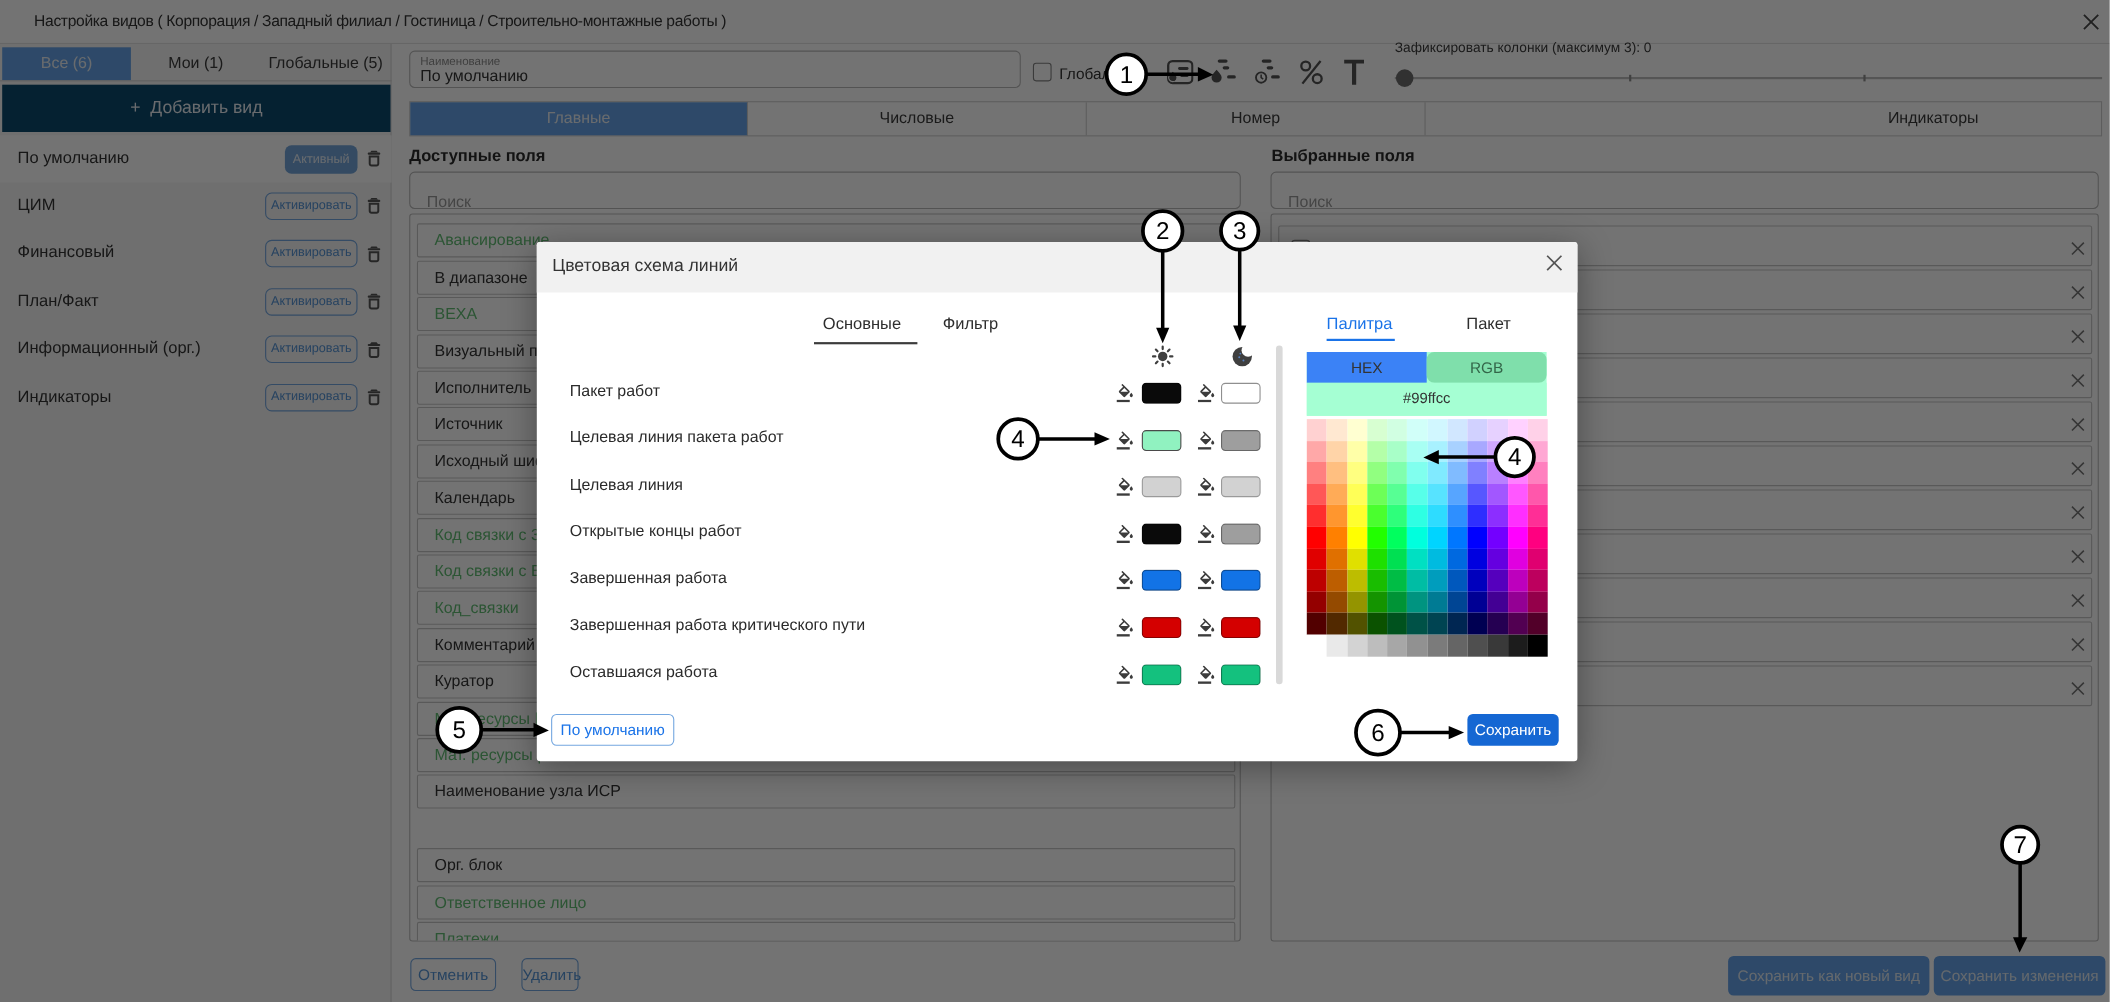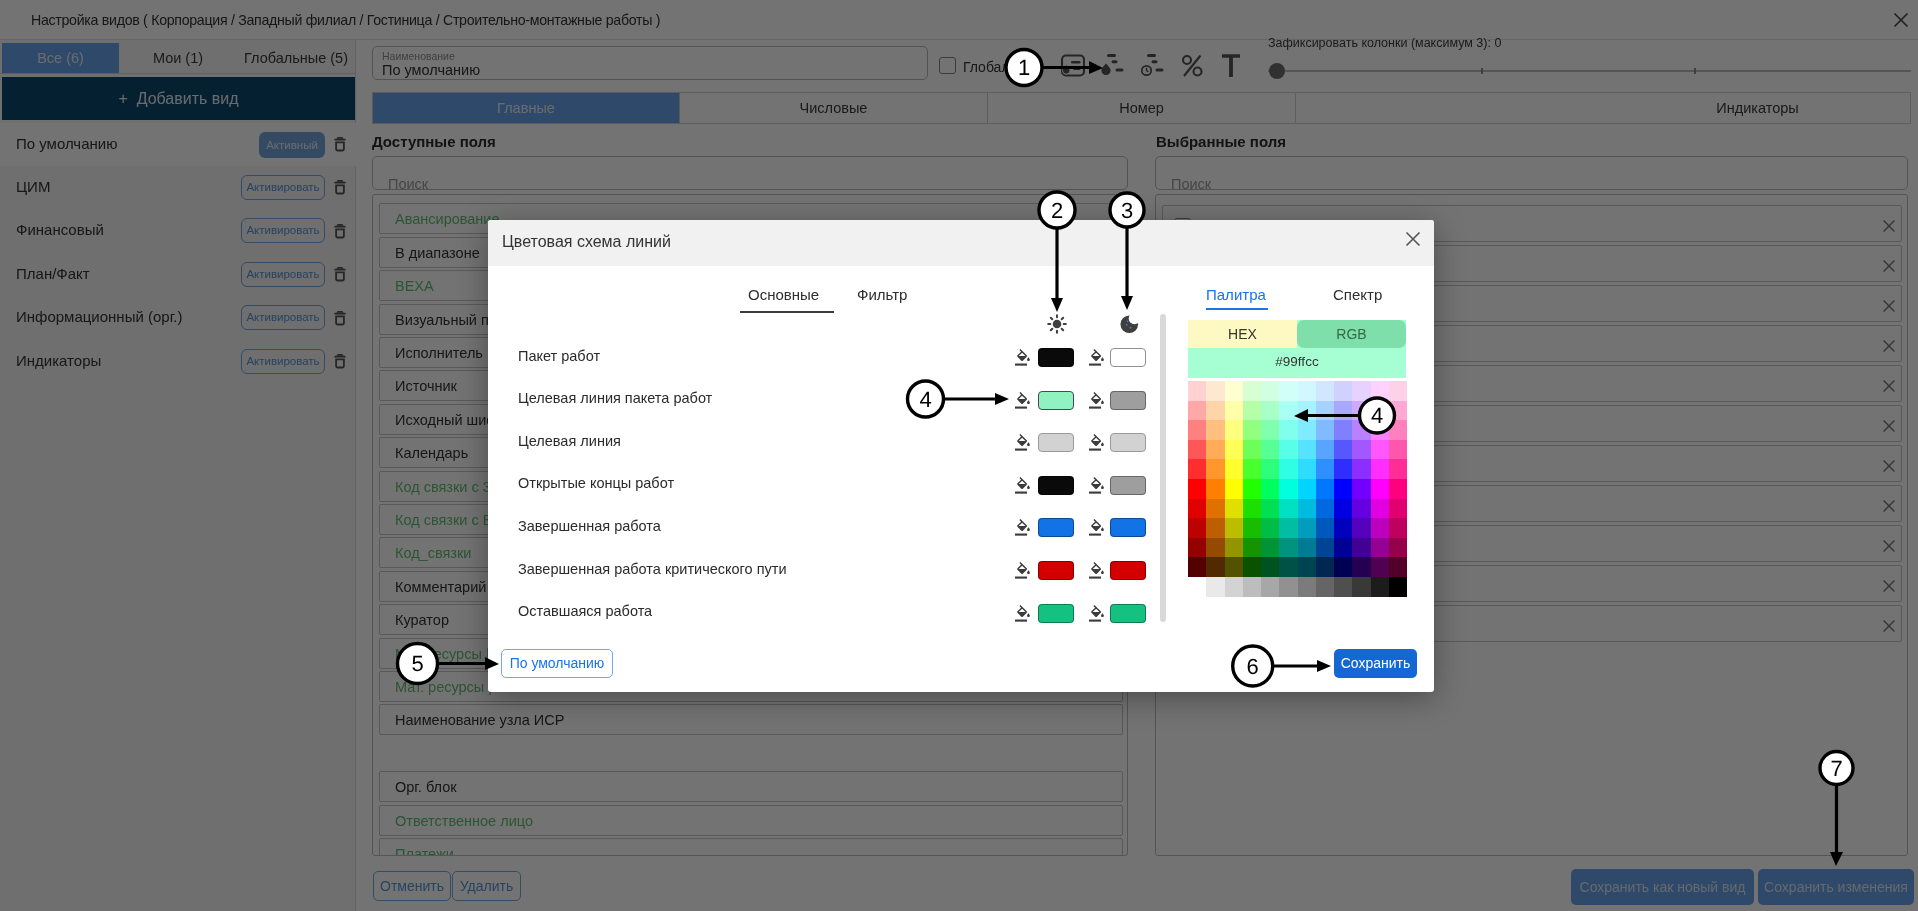--- a/index.html
+++ b/index.html
@@ -85,21 +85,21 @@
   #mtabline { position:absolute; background:#3c3c3c; height:2.4px; }
   #ptabline { position:absolute; background:#1a73e8; height:2.4px; }
   .mlabel { position:absolute; left:30px; font-size:14.5px; color:#2b2b2b; }
   .bk { position:absolute; width:17px; height:17px; }
   .sw { position:absolute; width:36px; height:19px; border-radius:4px; }
   #mscroll { position:absolute; left:672px; top:94px; width:6px; height:308px;
     background:#d9d9d9; border-radius:3px; }
   
   #hexpanel { position:absolute; left:700px; top:100px; width:218px; height:58px; background:#a5ffd3; }
   #hexpanel .hextab { position:absolute; left:0; top:0; width:109px; height:28px;
-    background:#fef9c3; font-size:14px; color:#333; text-align:center; line-height:28px; }
+    background:#3b82f6; font-size:14px; color:#333; text-align:center; line-height:28px; }
   #hexpanel .rgbtab { position:absolute; left:109px; top:0; width:109px; height:28px;
     background:#7fdfab; border-radius:7px; font-size:14px; color:#336649; text-align:center; line-height:28px; }
   #hexpanel .hv { position:absolute; left:0; top:28px; width:218px; height:30px;
     background:#a5ffd3; font-size:13.5px; color:#333; text-align:center; line-height:28px; }
   #grid { position:absolute; left:700px; top:161px; width:219px; height:215.6px;
     display:grid; grid-template-columns:repeat(12, 18.25px); grid-auto-rows:19.6px; }
   #grid i { display:block; width:100%; height:100%; }
   #defbtn { position:absolute; left:13px; top:429px; width:112px; height:29px;
     border:1px solid #74a7e0; border-radius:5px; color:#1a73e8; font-size:14px;
     text-align:center; line-height:27px; }
@@ -315,38 +315,38 @@
         </svg>
       </div>
       <div class="rrow" style="top:410.4px">
         <span class="rcb"></span>
         <svg class="rx" viewBox="0 0 20 20">
           <path d="M4 4 L16 16 M16 4 L4 16" stroke="#777" stroke-width="1.6" fill="none"></path>
         </svg>
       </div>
     </div>
   <div class="obtn" style="left:373px;width:78px;line-height:28px">Отменить</div>
-  <div class="obtn" style="left:452px;width:69px;line-height:28px">Удалить</div>
+  <div class="obtn" style="left:474px;width:52px;line-height:28px">Удалить</div>
   <div class="bbtn" style="left:1571px;width:183px;line-height:36px">Сохранить как новый вид</div>
   <div class="bbtn" style="left:1758px;width:156px;line-height:36px">Сохранить изменения</div>
 </div>
 <div id="dim"></div>
 <div id="modal">
   <div id="mhdr">
       <div class="t">Цветовая схема линий</div>
     </div>
   <svg class="abs" style="left:917px;top:11px;width:16px;height:16px" viewBox="0 0 16 16">
       <path d="M1.5 1.5 L14.5 14.5 M14.5 1.5 L1.5 14.5" stroke="#555" stroke-width="1.6"></path>
     </svg>
   <div class="mtab" style="left:260px;top:66px">Основные</div>
   <div id="mtabline" style="left:252px;top:91px;width:94px"></div>
   <div class="mtab" style="left:369px;top:66px">Фильтр</div>
   <div class="mtab" style="left:718px;top:66px;color:#1a73e8">Палитра</div>
   <div id="ptabline" style="left:718px;top:88px;width:62px"></div>
-  <div class="mtab" style="left:845px;top:66px">Спектр</div>
+  <div class="mtab" style="left:845px;top:66px">Пакет</div>
   <svg class="abs" style="left:556.5px;top:91.5px;width:24px;height:24px" viewBox="0 0 24 24">
       <circle cx="12" cy="12" r="4.3" fill="#3f3f3f"></circle>
       <line x1="18.7" y1="12.0" x2="20.8" y2="12.0" stroke="#3f3f3f" stroke-width="2" stroke-linecap="round"></line>
       <line x1="16.7" y1="16.7" x2="18.2" y2="18.2" stroke="#3f3f3f" stroke-width="2" stroke-linecap="round"></line>
       <line x1="12.0" y1="18.7" x2="12.0" y2="20.8" stroke="#3f3f3f" stroke-width="2" stroke-linecap="round"></line>
       <line x1="7.3" y1="16.7" x2="5.8" y2="18.2" stroke="#3f3f3f" stroke-width="2" stroke-linecap="round"></line>
       <line x1="5.3" y1="12.0" x2="3.2" y2="12.0" stroke="#3f3f3f" stroke-width="2" stroke-linecap="round"></line>
       <line x1="7.3" y1="7.3" x2="5.8" y2="5.8" stroke="#3f3f3f" stroke-width="2" stroke-linecap="round"></line>
       <line x1="12.0" y1="5.3" x2="12.0" y2="3.2" stroke="#3f3f3f" stroke-width="2" stroke-linecap="round"></line>
       <line x1="16.7" y1="7.3" x2="18.2" y2="5.8" stroke="#3f3f3f" stroke-width="2" stroke-linecap="round"></line>

